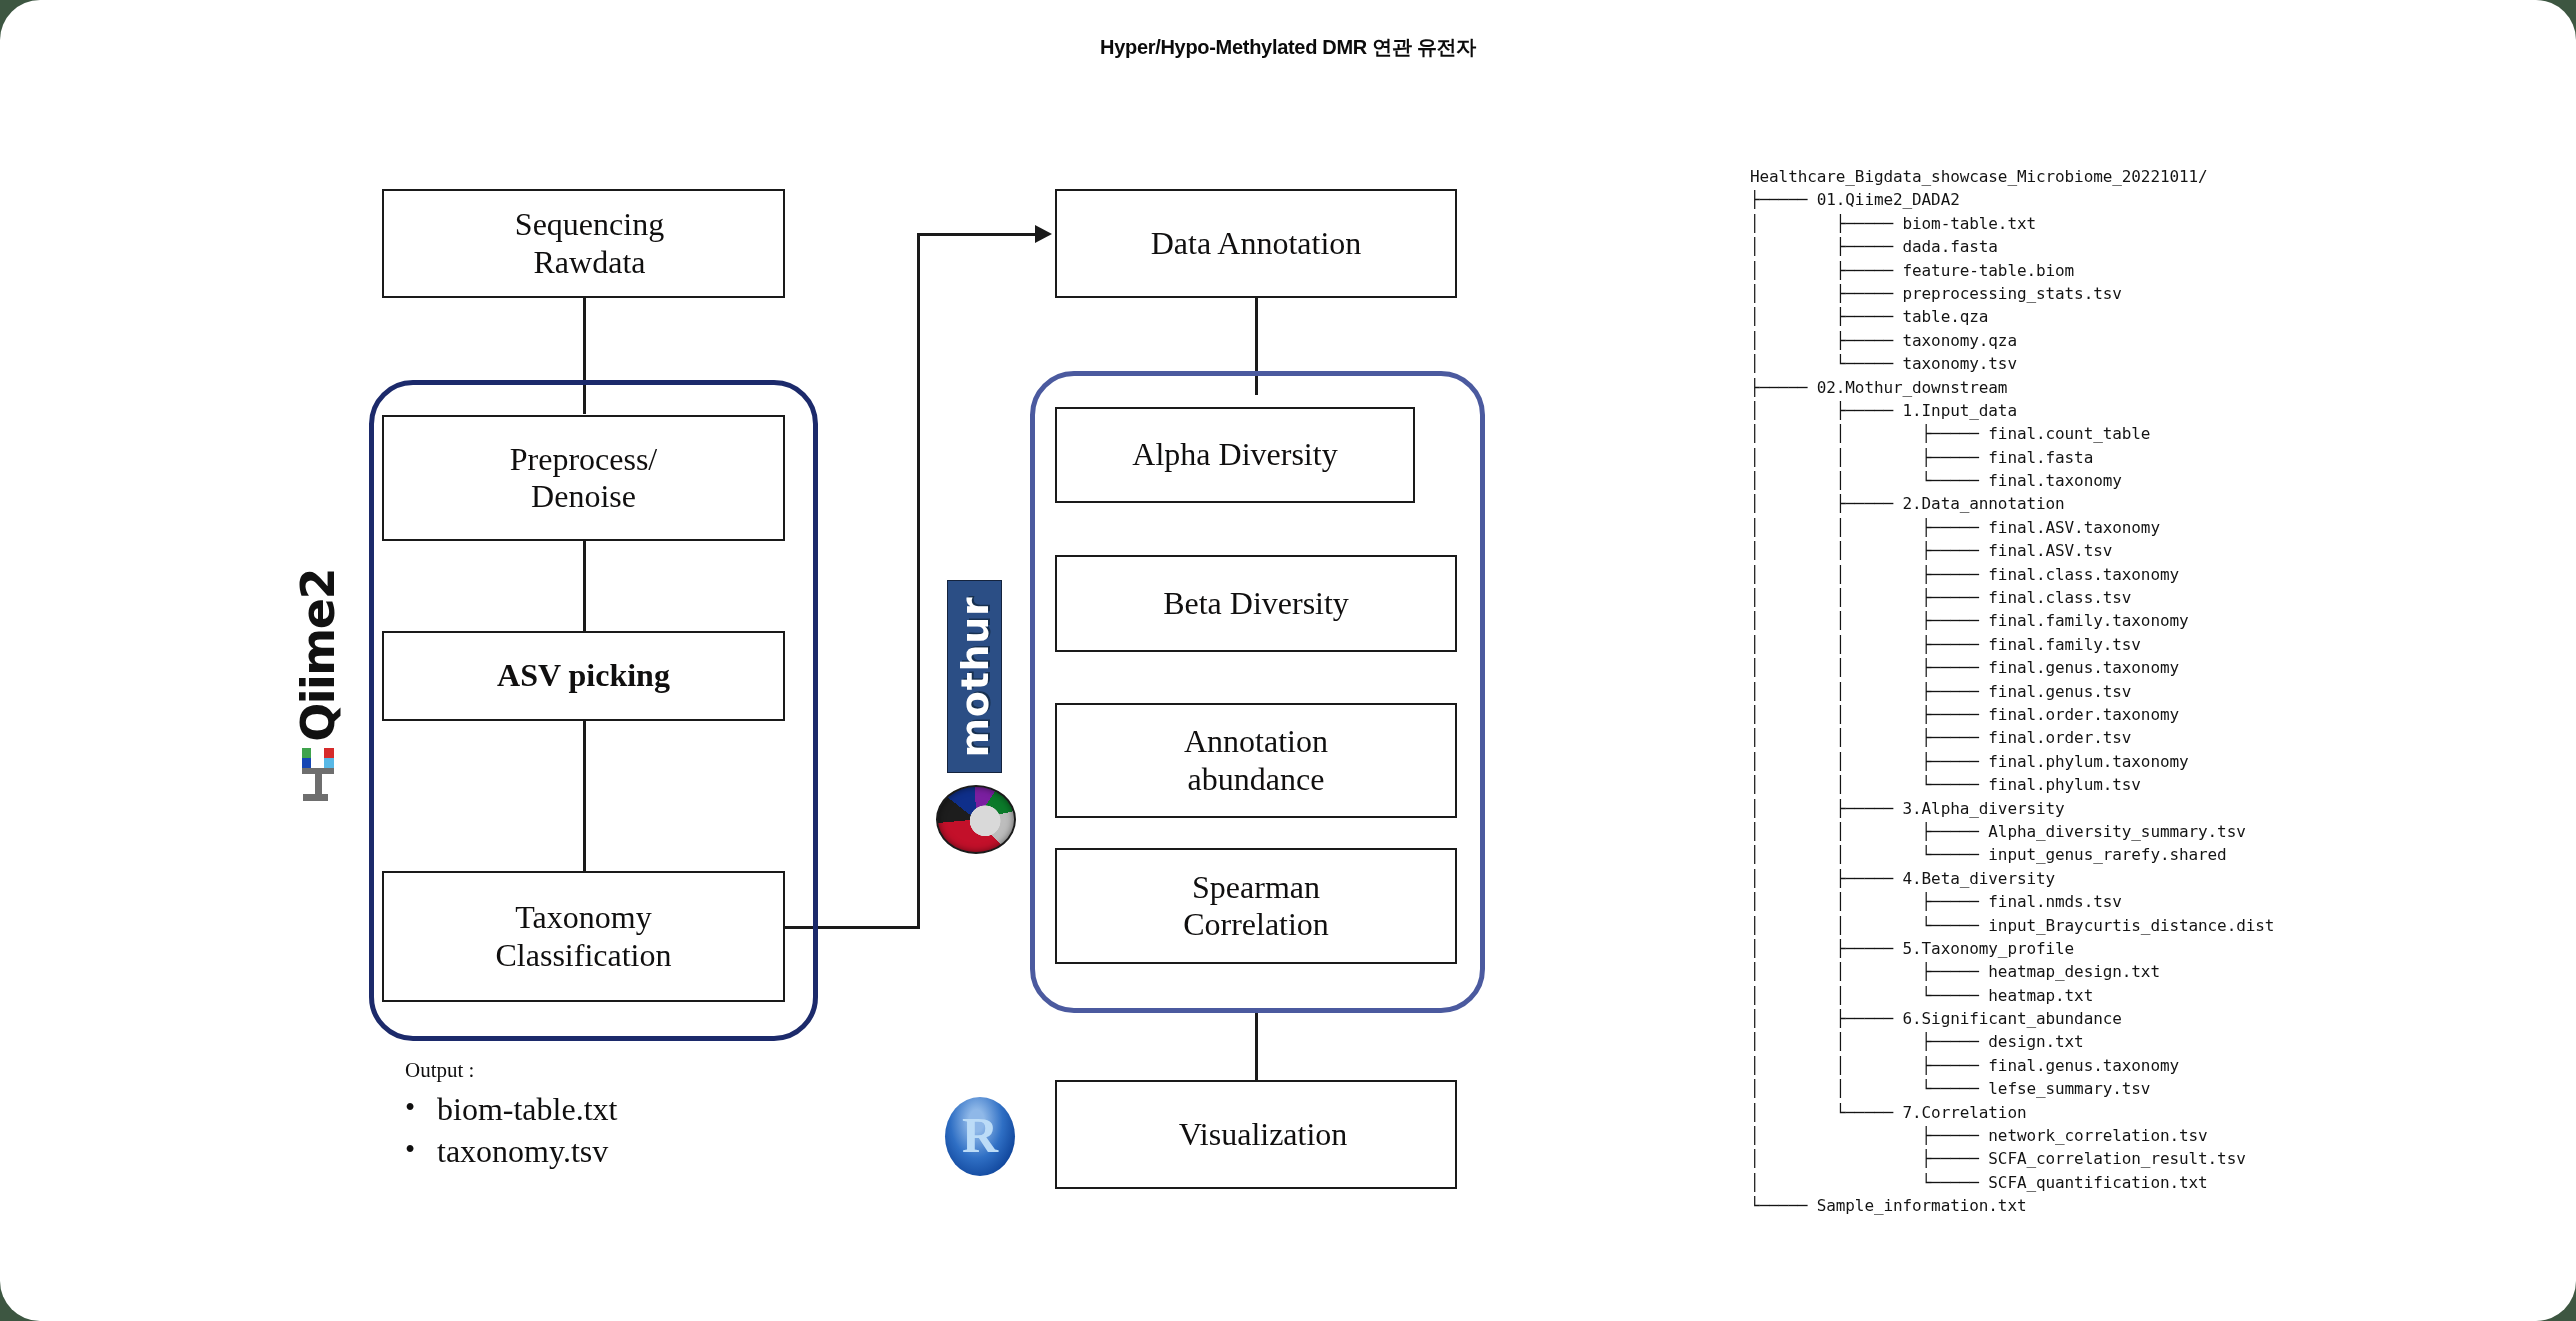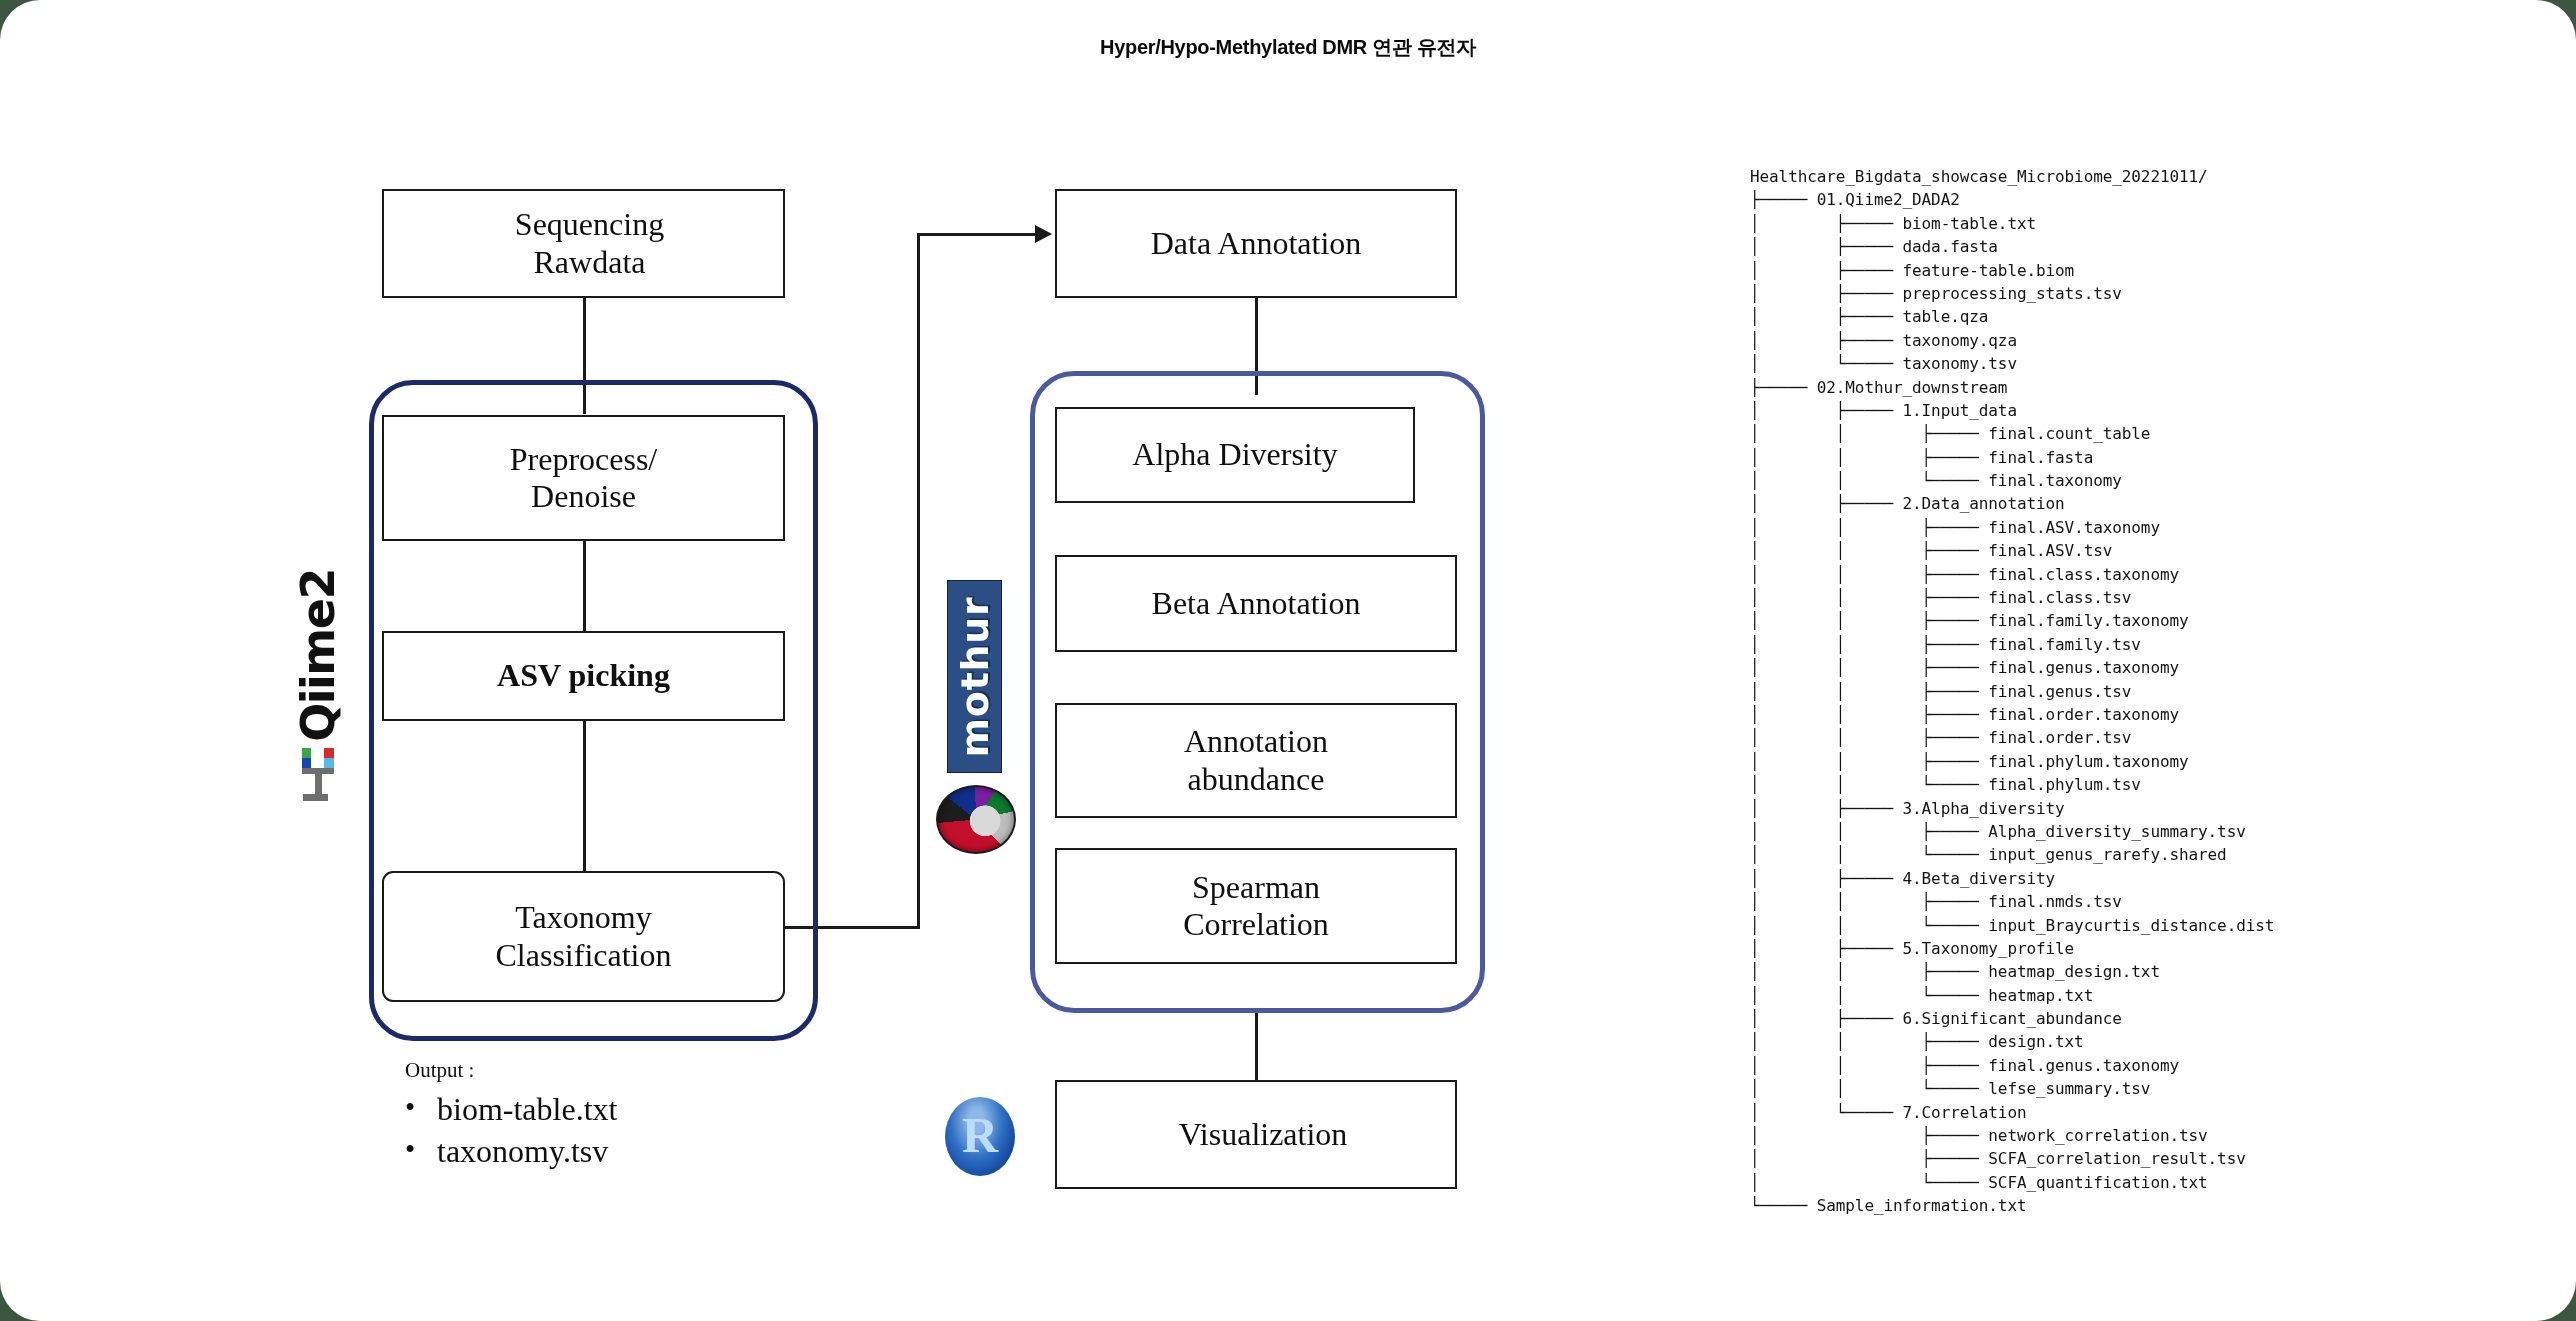--- a/index.html
+++ b/index.html
@@ -205,21 +205,21 @@
 
   <div class="vline" style="left:583px; top:541px; height:90px;"></div>
 
   <div class="pbox" style="left:382px; top:631px; width:403px; height:90px;">
     <span style="white-space:pre-line;font-weight:bold;">ASV picking</span>
   </div>
 
   <div class="vline" style="left:583px; top:721px; height:77px;"></div>
 
   <div class="pbox" style="left:382px; top:871px; width:403px; height:131px;
-              display:flex; align-items:center; justify-content:center;border-radius:11px;">
+              display:flex; align-items:center; justify-content:center;">
     <span style="white-space:pre-line;">Taxonomy
 Classification</span>
   </div>
   <div class="vline" style="left:583px; top:798px; height:73px;"></div>
 
   <div id="output-block">
     <div id="output-title">Output :</div>
     <div class="obullet">
       <div class="dot">•</div>
       <div class="txt">biom-table.txt</div>
@@ -246,21 +246,21 @@
   <div id="mothur-box">
     <div id="mothur-word">mothur</div>
   </div>
   <div id="mothur-circle"></div>
 
   <div class="pbox" style="left:1055px; top:407px; width:360px; height:96px;">
     <span>Alpha Diversity</span>
   </div>
 
   <div class="pbox" style="left:1055px; top:555px; width:402px; height:97px;">
-    <span>Beta Annotation</span>
+    <span>Beta Diversity</span>
   </div>
 
   <div class="pbox" style="left:1055px; top:703px; width:402px; height:115px;">
     <span style="white-space:pre-line;">Annotation
 abundance</span>
   </div>
 
   <div class="pbox" style="left:1055px; top:848px; width:402px; height:116px;">
     <span style="white-space:pre-line;">Spearman
 Correlation</span>

